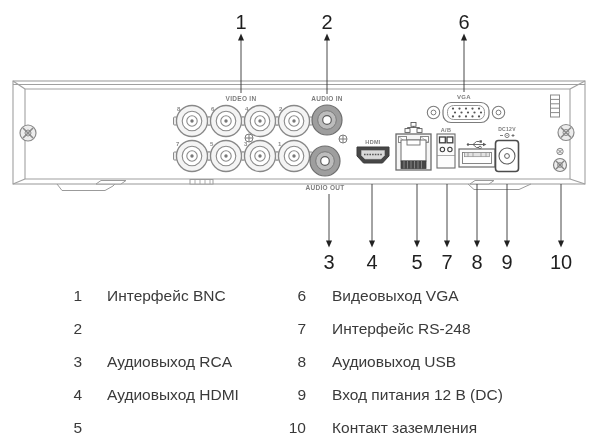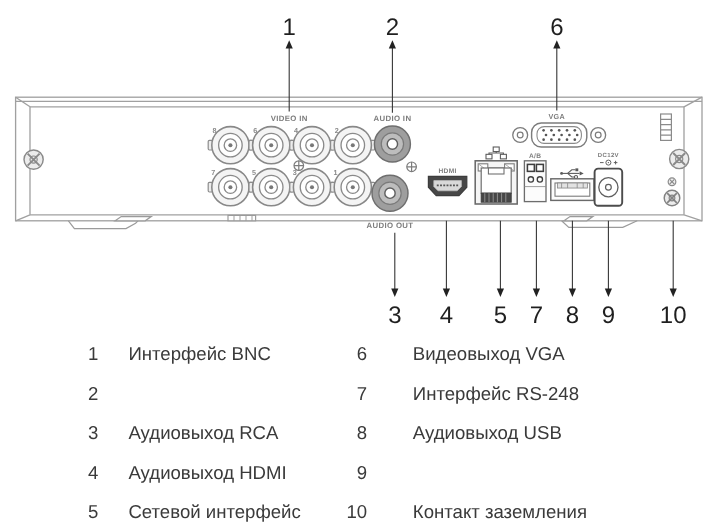--- a/index.html
+++ b/index.html
@@ -5,21 +5,21 @@
   html,body{margin:0;padding:0;background:#ffffff;}
   .page{position:relative;width:600px;height:441px;background:#fff;overflow:hidden;
         font-family:"Liberation Sans",sans-serif;}
   svg text{font-family:"Liberation Sans",sans-serif;}
   .panel-label{fill:#7d7d7d;font-weight:bold;letter-spacing:.3px;}
   .callout-num{fill:#1f1f1f;font-size:20px;}
   .legend{position:absolute;left:0;top:0;width:600px;height:441px;}
   .lrow{position:absolute;left:0;width:600px;height:22px;color:#3a3a3a;font-size:15.5px;}
   .lnum{position:absolute;width:30px;text-align:right;top:0;}
   .llab{position:absolute;top:0;white-space:nowrap;}
-  .n1{left:52px;} .t1{left:107px;} .n2{left:276px;} .t2{left:332px;margin-left:12px;}
+  .n1{left:52px;} .t1{left:107px;} .n2{left:276px;} .t2{left:332px;}
 </style>
 </head>
 <body>
 
 <div class="page">
 
 <svg width="600" height="282" viewBox="0 0 600 282" style="position:absolute;left:0;top:0;">
   <defs>
 
     <g id="bnc">
@@ -268,22 +268,22 @@
   <div class="lrow" style="top:353px;">
     <span class="lnum n1">3</span>
     <span class="llab t1">Аудиовыход RCA</span>
     <span class="lnum n2">8</span>
     <span class="llab t2">Аудиовыход USB</span>
   </div>
   <div class="lrow" style="top:386px;">
     <span class="lnum n1">4</span>
     <span class="llab t1">Аудиовыход HDMI</span>
     <span class="lnum n2">9</span>
+    <span class="llab t2">Вход питания 12 В (DC)</span>
   </div>
   <div class="lrow" style="top:419px;">
     <span class="lnum n1">5</span>
-    <span class="llab t1">Сетевой интерфейс</span>
     <span class="lnum n2">10</span>
     <span class="llab t2">Контакт заземления</span>
   </div>
 </div>
 
 </div>
 
 </body></html>

